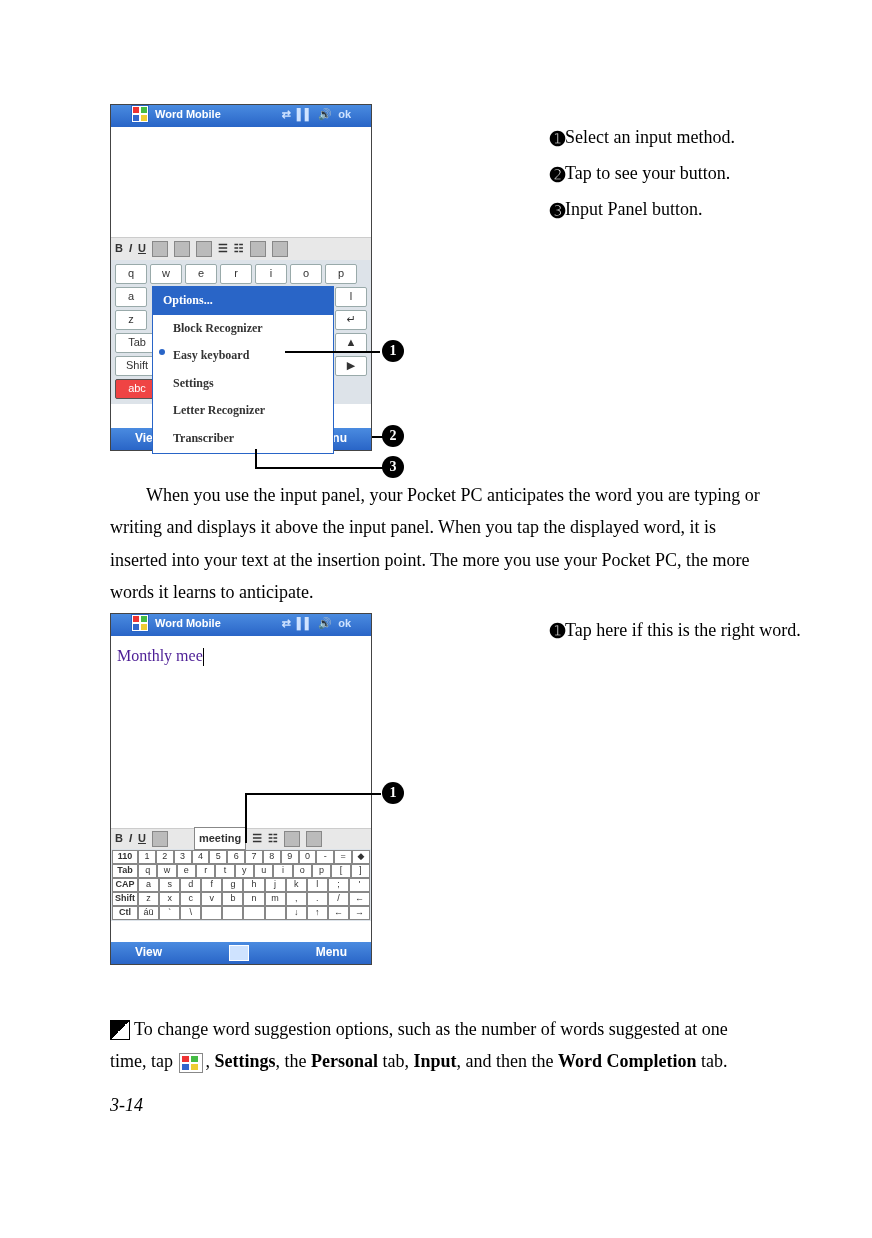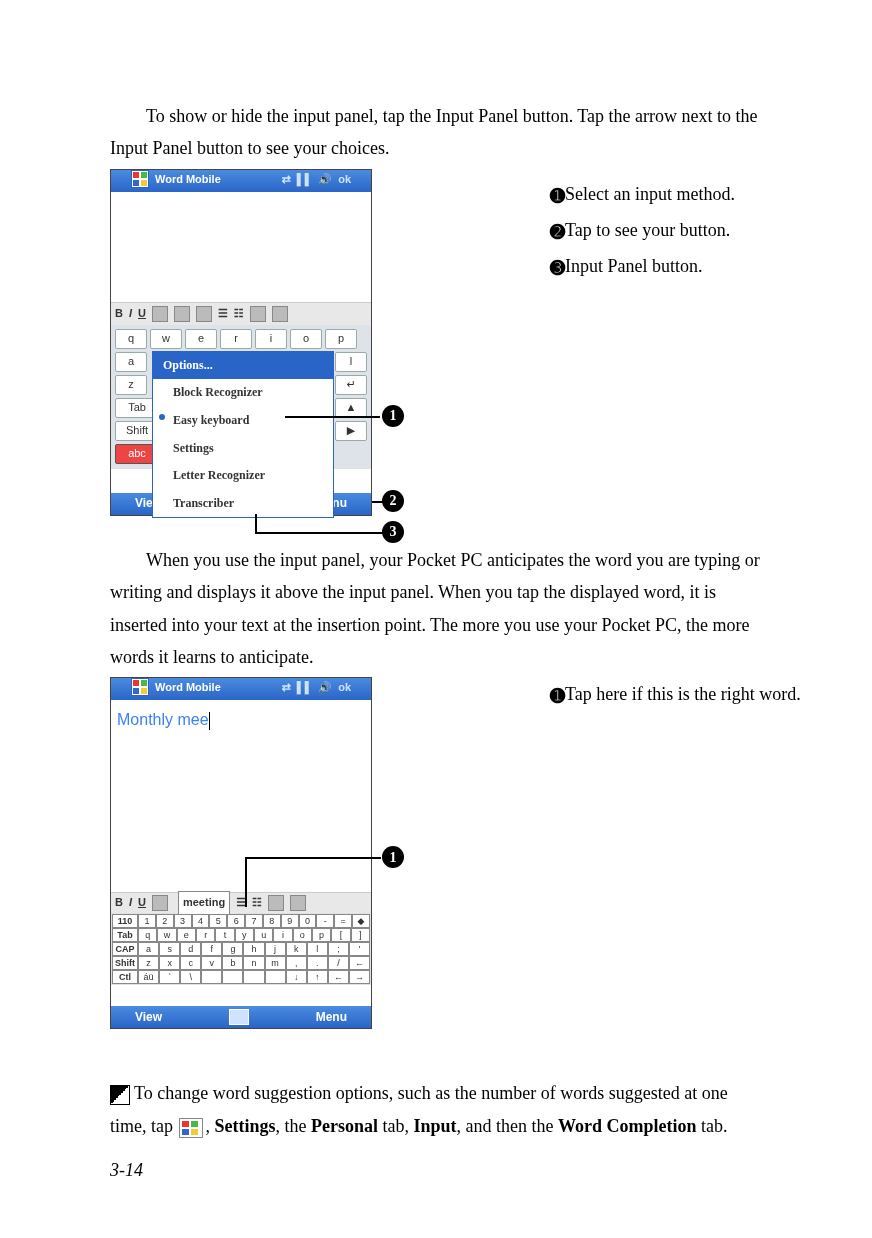--- a/index.html
+++ b/index.html
@@ -37,48 +37,47 @@
   .input-menu .item .dot{position:absolute;left:6px;top:7px;width:6px;height:6px;background:#2965c7;border-radius:50%}
   .bottombar{position:absolute;left:0;right:0;bottom:0;height:22px;background:linear-gradient(#4a8be0,#2965c7);color:#fff;display:flex;align-items:center;justify-content:space-between;font-weight:bold;font-size:12px;padding:0 24px}
   .bottombar .kbicon{width:18px;height:14px;background:#cfe3ff;border:1px solid #fff}
 
   .ann-line{position:absolute;height:2px;background:#000}
   .ann-vline{position:absolute;width:2px;background:#000}
   .ann-dot{position:absolute;width:22px;height:22px;background:#000;border-radius:50%;color:#fff;font-weight:bold;display:flex;align-items:center;justify-content:center;font-family:"Times New Roman",serif;font-size:14px}
 
   
   .ppc2{position:absolute;left:0;top:0;width:260px;height:350px;border:1px solid #444;background:#fff;font-family:Tahoma,Arial,sans-serif;font-size:11px}
-  .editarea{padding:6px;font-family:Liberation Sans, sans-serif;font-size:16px;color:#3b82f6;height:180px}
+  .editarea{padding:6px;font-family:Liberation Serif, serif;font-size:16px;color:#4c1d95;height:180px}
   .cursor{border-right:1px solid #000;display:inline-block;height:18px;vertical-align:middle}
-  .suggest{background:#fff;border:1px solid #888;padding:1px 4px;font-size:11px;display:inline-block;margin-left:4px}
+  .suggest{background:#fff;border:1px solid #888;padding:1px 4px;font-size:11px;display:inline-block;margin-left:20px}
   .kb2{background:#dde3e9;padding:1px}
   .kb2 .r{display:flex}
   .kb2 .c{border:1px solid #888;background:#fff;flex:1;height:12px;font-size:9px;display:flex;align-items:center;justify-content:center;color:#333}
   .kb2 .c.lbl{flex:0 0 24px;font-weight:bold}
 
   .tip-icon{display:inline-block;width:18px;height:18px;background:linear-gradient(135deg,#000 0 50%,#fff 50% 100%);vertical-align:middle;margin-right:4px;border:1px solid #000}
   .start-icon{display:inline-block;width:22px;height:18px;vertical-align:middle;background:#fff;border:1px solid #888;position:relative;margin:0 2px}
   .start-icon span{position:absolute;width:7px;height:6px}
   .start-icon .a{left:2px;top:2px;background:#e33}
   .start-icon .b{left:11px;top:2px;background:#4b4}
   .start-icon .c{left:2px;top:10px;background:#36c}
   .start-icon .d{left:11px;top:10px;background:#ec3}
   .pagenum{font-style:italic;margin-top:12px}
   b.strong{font-weight:bold}
 </style>
 </head>
 <body>
 
 <div class="page">
 
-  <p class="indent">To show or hide the input panel, tap the Input Panel button. Tap the arrow next to the Input Panel button to see your choices.</p>
 
   <div style="position:relative;height:375px;margin-top:4px">
 
-    <div class="callouts" style="top:8px">
+    <div class="callouts" style="top:16px">
       <div><span class="num-glyph">➊</span><span>Select an input method.</span></div>
       <div><span class="num-glyph">➋</span><span>Tap to see your button.</span></div>
       <div><span class="num-glyph">➌</span><span>Input Panel button.</span></div>
     </div>
 
     <div class="fig-wrap">
       <div class="ppc">
 
         <div class="titlebar">
           <span class="winflag">

